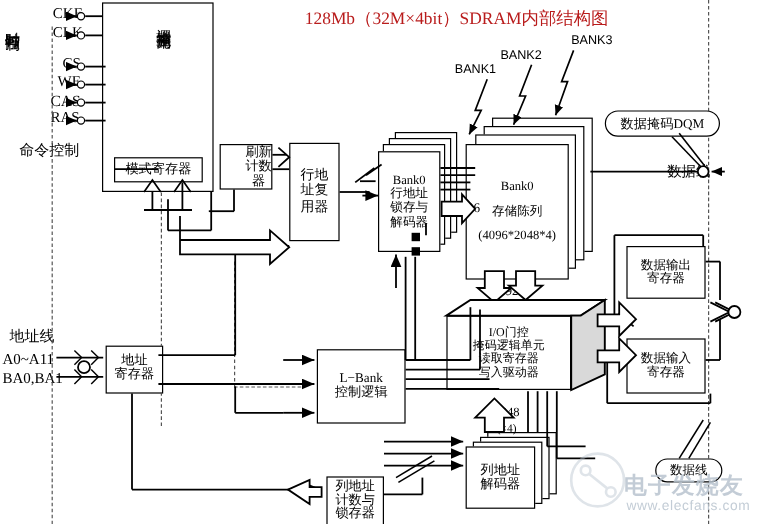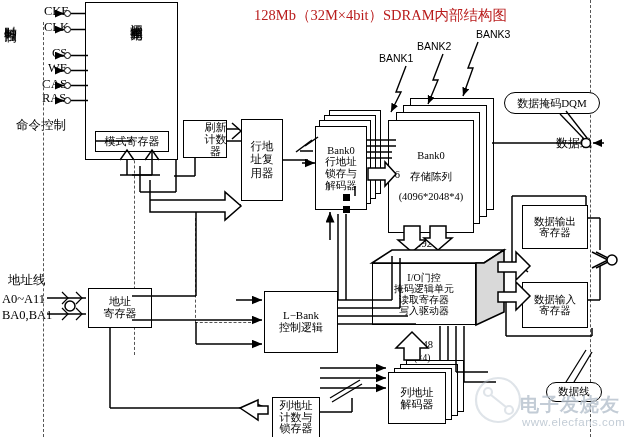--- a/index.html
+++ b/index.html
@@ -172,21 +172,21 @@
   <div class="box" style="left:522px;top:205px;width:66px;height:44px;font-size:10.5px;">
     <span>数据输出</span>
     <span>寄存器</span>
   </div>
 
   <div class="box" style="left:522px;top:282px;width:66px;height:46px;font-size:10.5px;">
     <span>数据输入</span>
     <span>寄存器</span>
   </div>
 
-  <div class="box" style="left:88px;top:288px;width:64px;height:40px;font-size:11px;">
+  <div class="box" style="left:88px;top:288px;width:48px;height:40px;font-size:11px;font-family:Liberation Mono, monospace;">
     <span>地址</span>
     <span>寄存器</span>
   </div>
 
   <div class="box" style="left:264px;top:291px;width:74px;height:62px;font-size:11px;">
     <span style="font-family:'Liberation Serif',serif;">L−Bank</span>
     <span>控制逻辑</span>
   </div>
 
   <div class="stack" style="left:388px;top:360px;width:100px;height:62px;">

